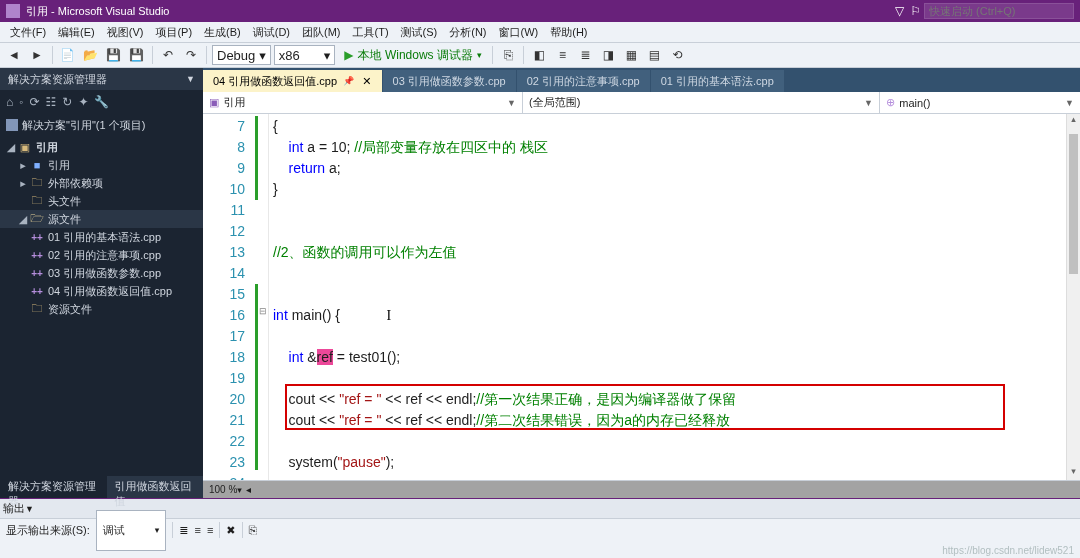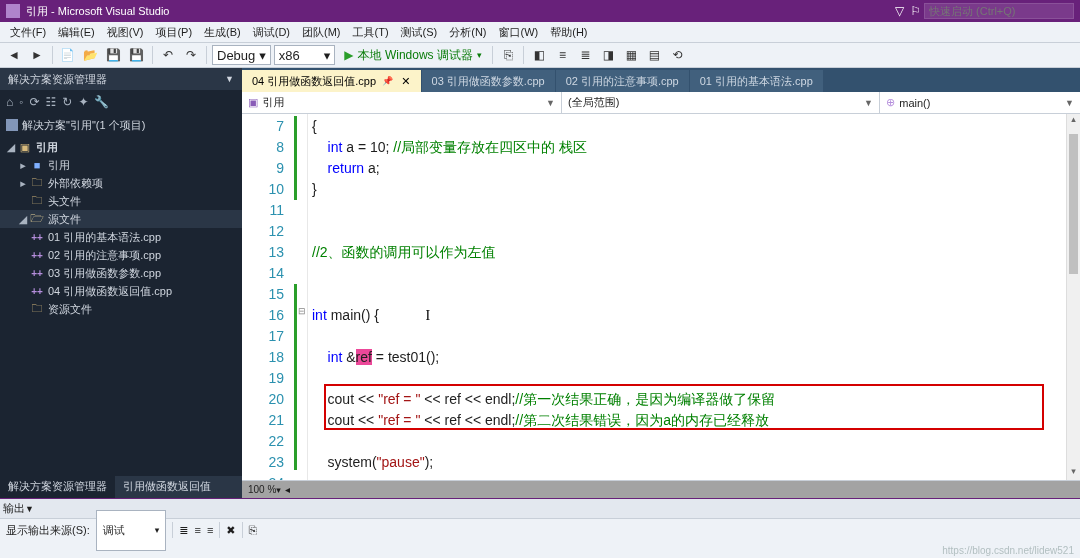--- a/index.html
+++ b/index.html
@@ -11,21 +11,21 @@
 .titlebar .quick{background:#7a3a8b;border:1px solid #8a5199;color:#d8c5df;height:16px;padding:0 4px;font-size:11px;width:150px}
 .menubar{height:20px;background:#eef2f7;display:flex;align-items:center;padding:0 4px;font-size:11px;color:#1e1e1e}
 .menubar span{padding:0 6px}
 .toolbar{height:26px;background:#eef2f7;border-top:1px solid #c8cfd8;border-bottom:1px solid #c8cfd8;display:flex;align-items:center;padding:0 4px;gap:3px}
 .tb-btn{width:20px;height:20px;display:flex;align-items:center;justify-content:center;color:#333;font-size:12px}
 .tb-sep{width:1px;height:18px;background:#c8cfd8;margin:0 2px}
 .tb-combo{height:20px;border:1px solid #a9b3c0;background:#fff;padding:0 4px;display:flex;align-items:center;font-size:13px;gap:4px}
 .tb-run{display:flex;align-items:center;gap:4px;height:20px;padding:0 6px;color:#0a7c0a}
 .tb-run .tri{color:#2a9e2a}
 .main{display:flex;height:430px}
-.sidebar{width:242px;background:#1b2431;color:#d0d6df;display:flex;flex-direction:column}
+.sidebar{width:203px;background:#1b2431;color:#d0d6df;display:flex;flex-direction:column}
 .side-title{height:22px;background:#2a3646;display:flex;align-items:center;padding:0 8px;font-size:11px;justify-content:space-between}
 .side-title .dd{font-size:9px}
 .side-tb{height:24px;display:flex;align-items:center;padding:0 6px;gap:6px;background:#1b2431}
 .side-tb span{font-size:12px;color:#a9b3c0}
 .side-search{height:22px;margin:2px 4px;display:flex;align-items:center;background:#0f1722;border:1px solid #2a3646;padding:0 4px;color:#7a8599;font-size:11px;justify-content:space-between}
 .side-sln{height:22px;display:flex;align-items:center;padding:0 6px;gap:4px;background:#1b2431;font-size:11px}
 .side-sln .sicon{width:12px;height:12px;background:#8296b8}
 .tree{padding:2px 0;font-size:11px}
 .tree-row{display:flex;align-items:center;height:18px;padding-left:6px;gap:2px;cursor:default}
 .tree-row.indent1{padding-left:18px}

